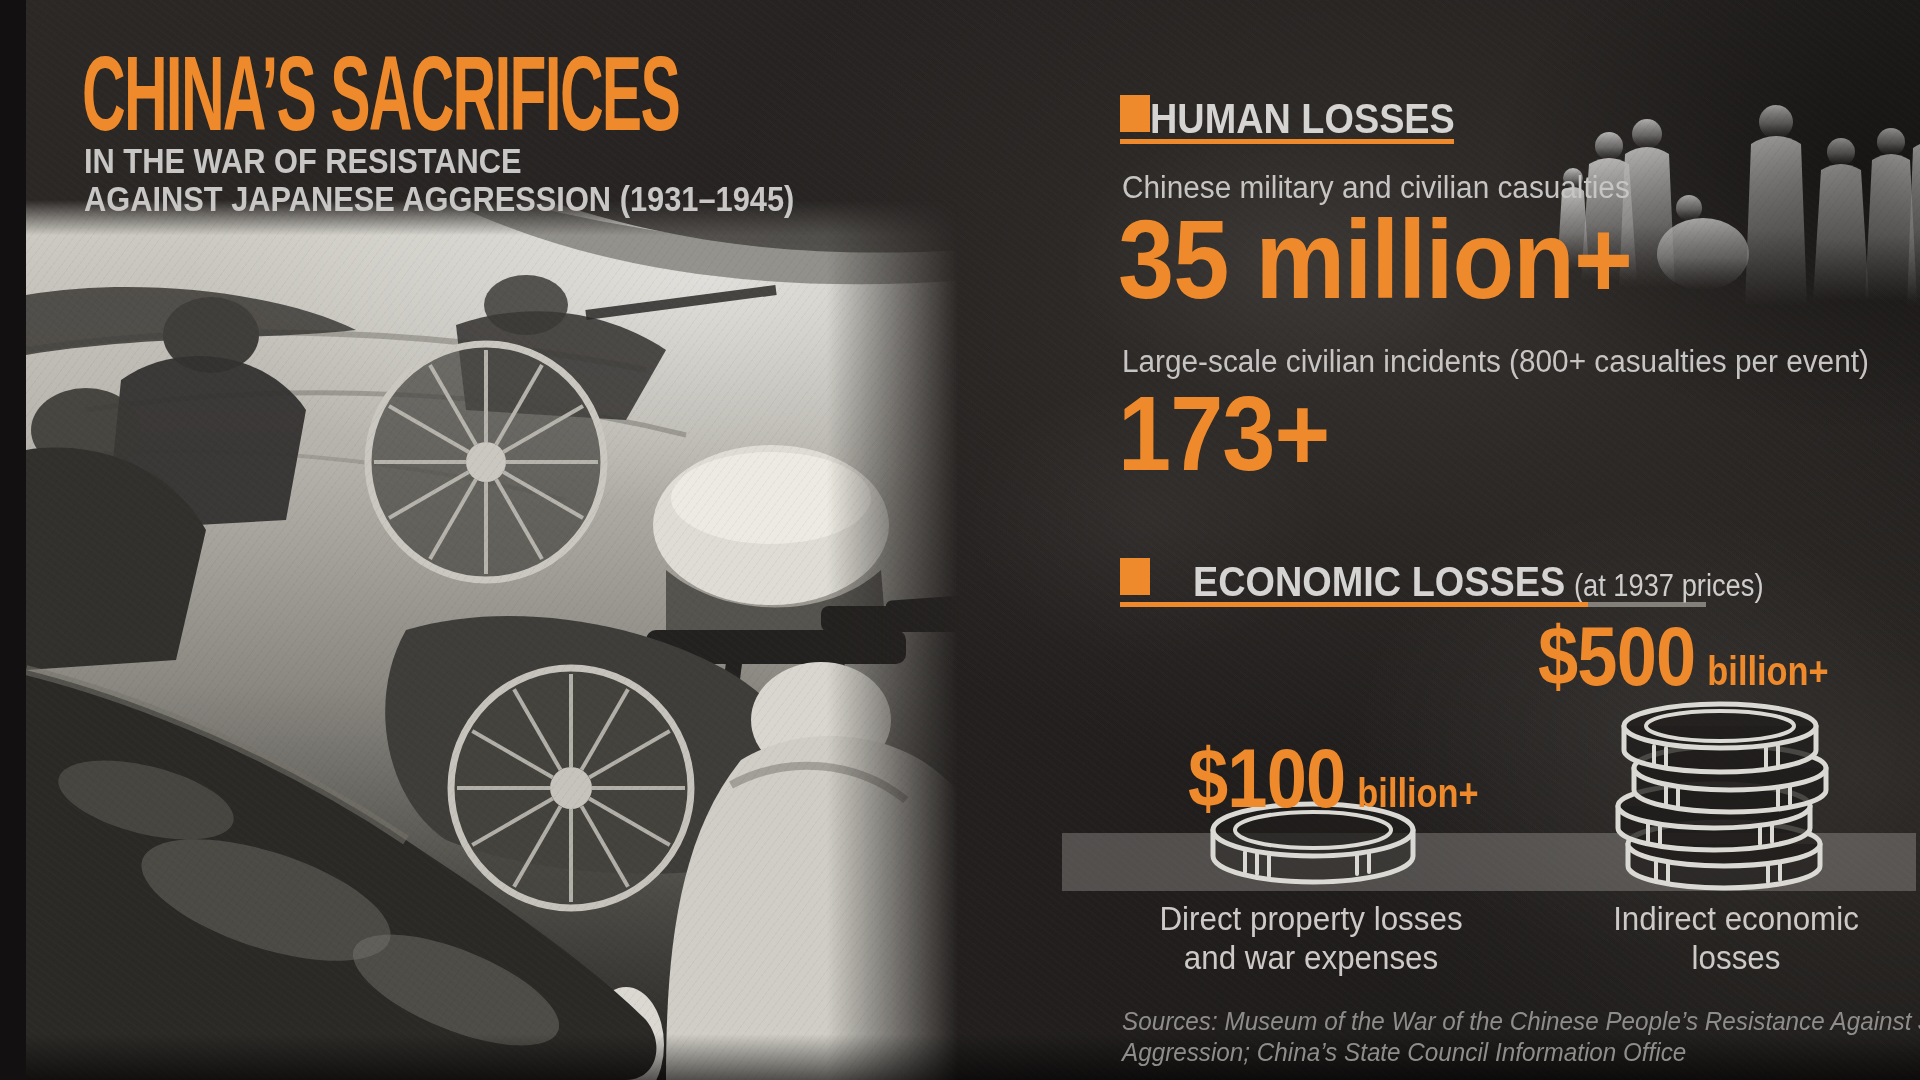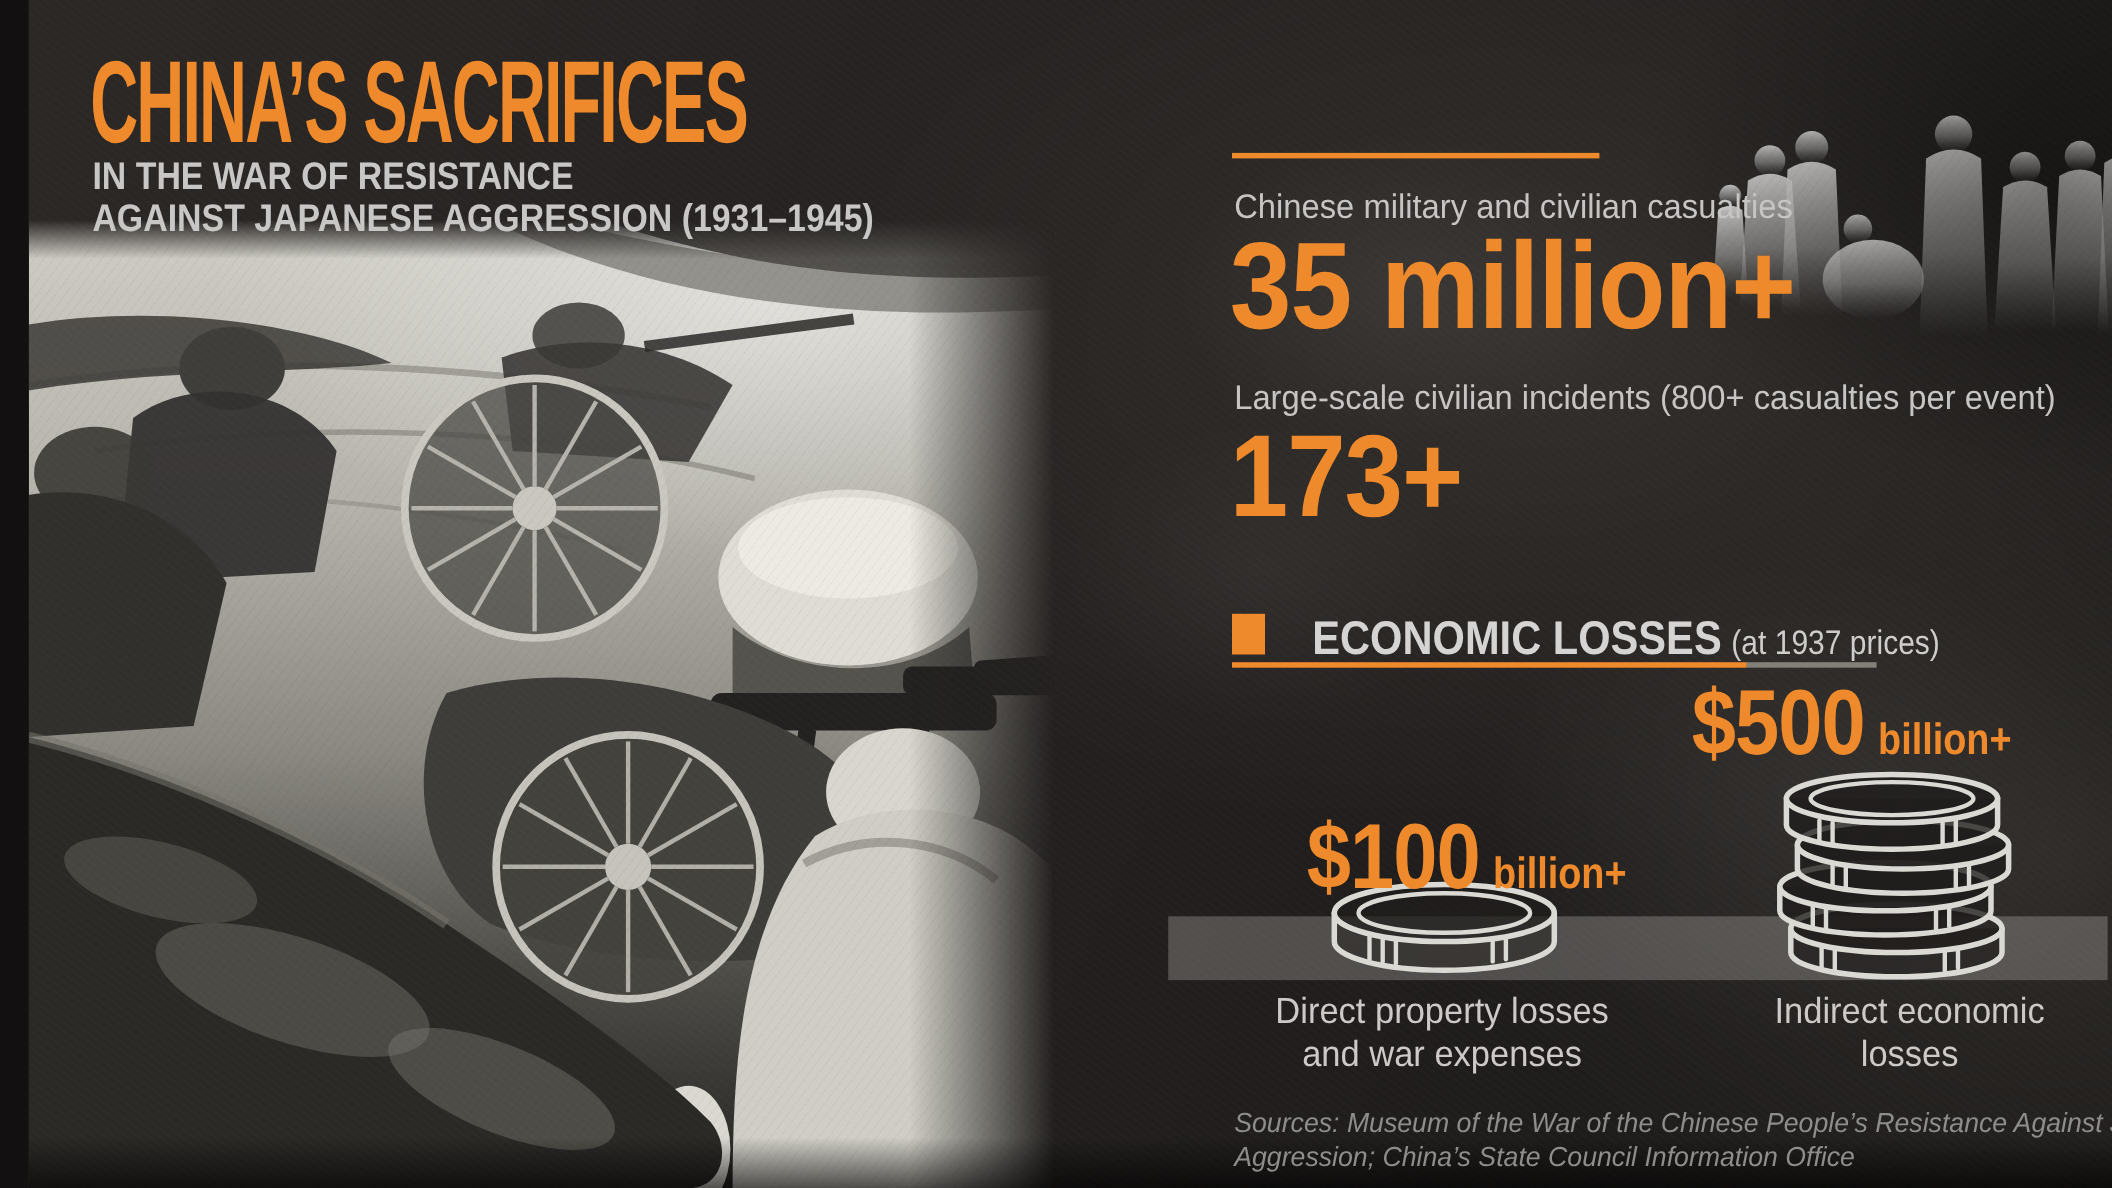--- a/index.html
+++ b/index.html
@@ -207,20 +207,26 @@
         <path d="M362,82 Q385,68 395,74 L395,240 L356,240 Z"></path>
     </g>
   </svg>
 
   <div class="grunge"></div>
 
   <div class="title">CHINA’S SACRIFICES</div>
   <div class="subtitle sub1">IN THE WAR OF RESISTANCE</div>
   <div class="subtitle sub2">AGAINST JAPANESE AGGRESSION (1931–1945)</div>
 
+  <div class="sec" style="left:1094px;top:95px;">
+    <div class="sq"></div>
+    <div class="sec-text">
+      <span class="sec-big">HUMAN LOSSES</span>
+    </div>
+  </div>
   <div class="rule" style="left:1094px;top:139px;">
     <div class="seg-orange" style="width:334px;"></div>
   </div>
   <div class="lbl" style="left:1096px;top:170px;">Chinese military and civilian casualties</div>
   <div class="stat stat1">35 million+</div>
   <div class="lbl" style="left:1096px;top:344px;">Large-scale civilian incidents (800+ casualties per event)</div>
   <div class="stat stat2">173+</div>
 
   <div class="sec" style="left:1094px;top:558px;gap:43px;">
     <div class="sq"></div>

